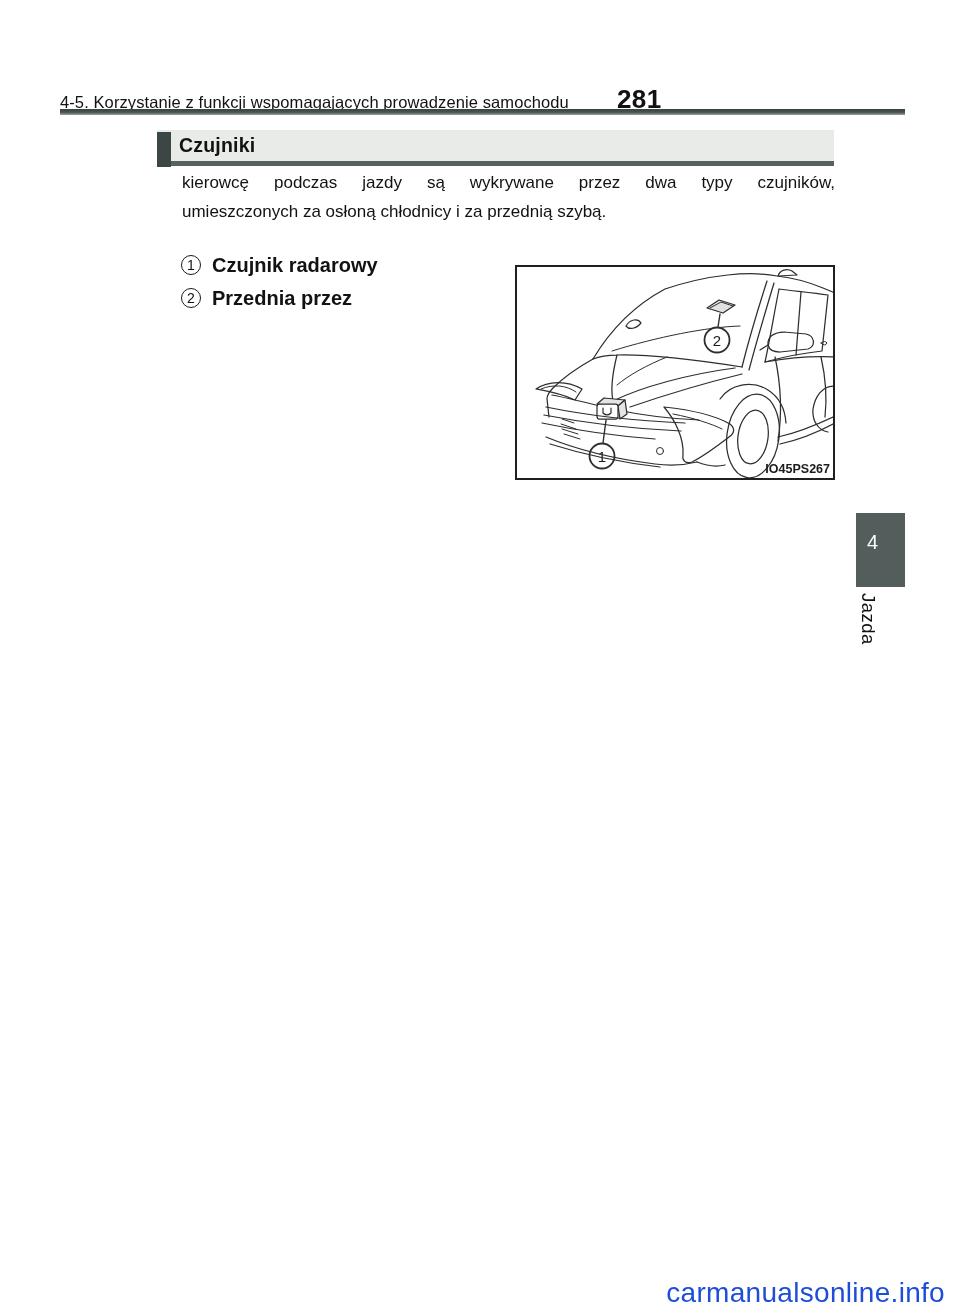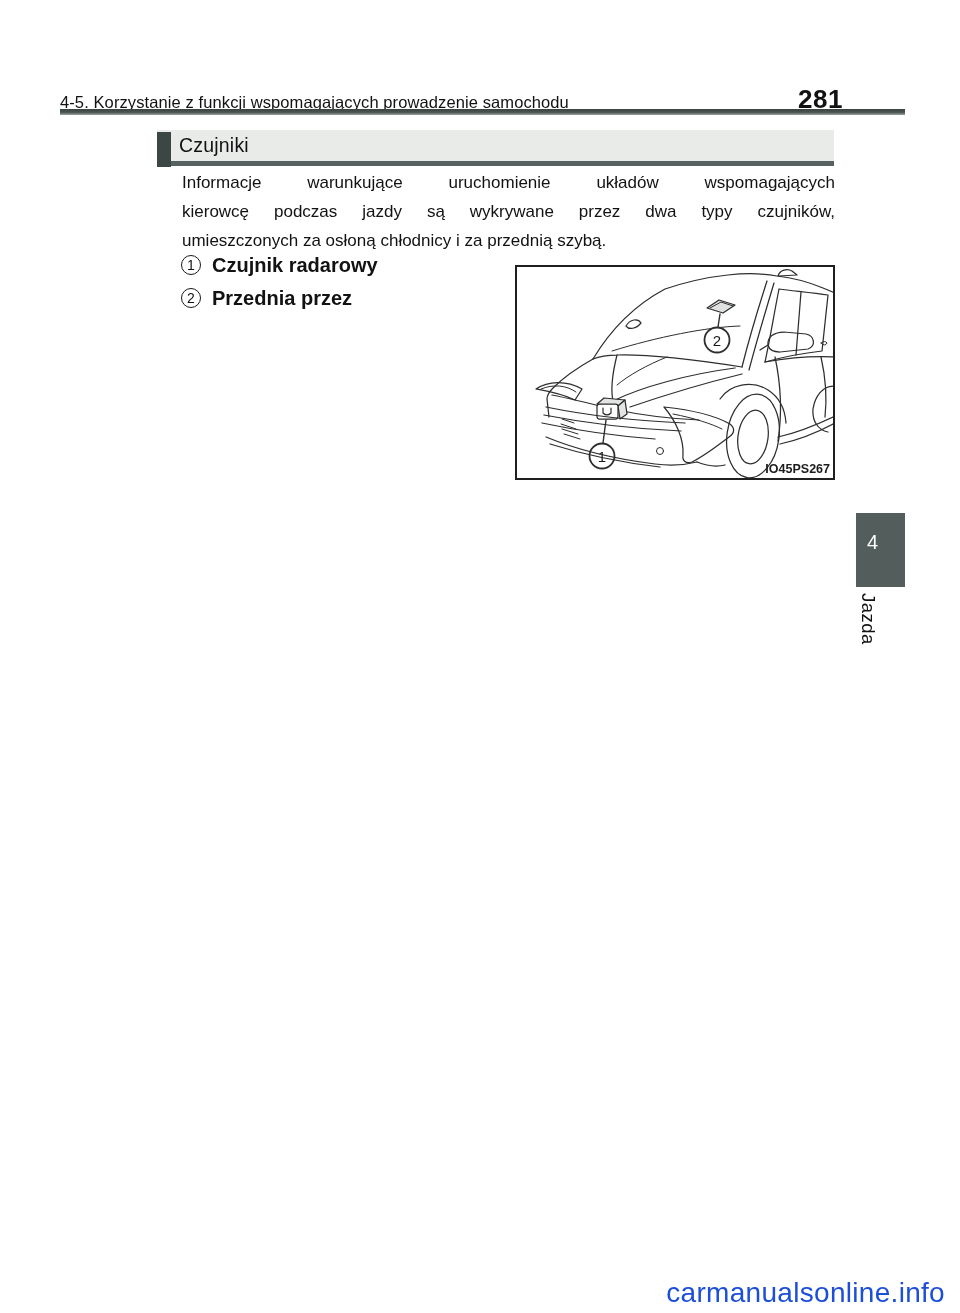--- a/index.html
+++ b/index.html
@@ -8,21 +8,21 @@
     background:#ffffff; overflow:hidden;
     font-family:"Liberation Sans", sans-serif;
     color:#121212;
     -webkit-font-smoothing:antialiased;
   }
   .abs { position:absolute; }
 
   
   .page-header {
     left:60px; top:84px; right:117px;
-    display:flex; justify-content:space-between; align-items:baseline; gap:21px;
+    display:flex; justify-content:flex-start; align-items:baseline; gap:48px;
   }
   .breadcrumb { font-size:16.5px; letter-spacing:0.1px; white-space:nowrap; }
   .page-number { font-size:26px; font-weight:bold; letter-spacing:0.5px; }
 
   .header-rule {
     left:60px; top:109px; width:845px; height:6px;
     background:linear-gradient(to bottom,#39433f 0%, #4a5452 55%, #9aa3a1 100%);
   }
 
   
@@ -31,21 +31,21 @@
     background:#e9ebe9;
     border-bottom:5px solid #57615f;
     box-sizing:content-box;
   }
   .section-heading .accent {
     position:absolute; left:0; top:2px; width:14px; height:35px;
     background:#3c4644;
   }
   .section-heading .title {
     position:absolute; left:22px; top:0; line-height:31px;
-    font-size:19.5px; font-weight:normal; letter-spacing:0.2px;
+    font-size:19.5px; font-weight:bold; letter-spacing:0.2px;
   }
 
   
   .paragraph { left:182px; top:168px; width:653px; font-size:17px; line-height:29px; }
   .paragraph .pline { text-align:justify; text-align-last:justify; white-space:normal; }
   .paragraph .pline.last { text-align-last:left; }
 
   
   .legend { left:181px; top:254px; }
   .legend-item { display:flex; align-items:center; gap:11px; height:22px; margin-bottom:11px; }
@@ -92,21 +92,20 @@
   <div class="page-number">281</div>
 </div>
 <div class="abs header-rule"></div>
 
 <div class="abs section-heading">
   <div class="accent"></div>
   <div class="title">Czujniki</div>
 </div>
 
 <div class="abs paragraph">
-  <div class="pline">Informacje warunkujące uruchomienie układów wspomagających</div>
   <div class="pline">kierowcę podczas jazdy są wykrywane przez dwa typy czujników,</div>
   <div class="pline last">umieszczonych za osłoną chłodnicy i za przednią szybą.</div>
 </div>
 
 <div class="abs legend">
   <div class="legend-item">
     <span class="circle-num">1</span>
     <span class="legend-label">Czujnik radarowy</span>
   </div>
   <div class="legend-item">

